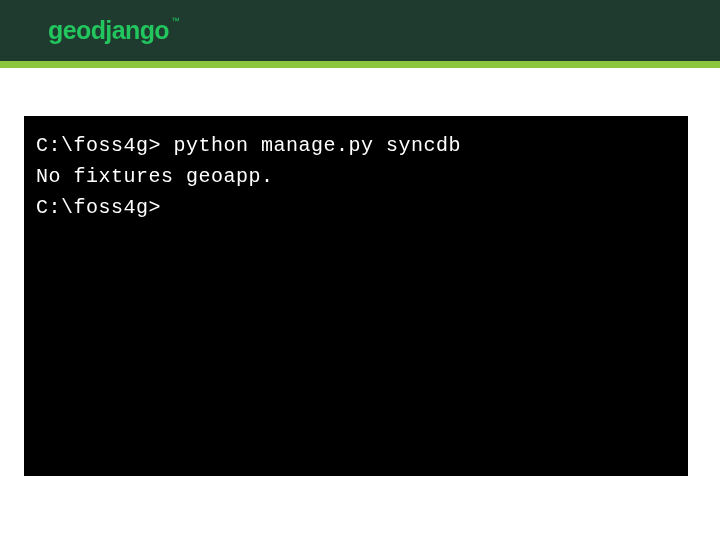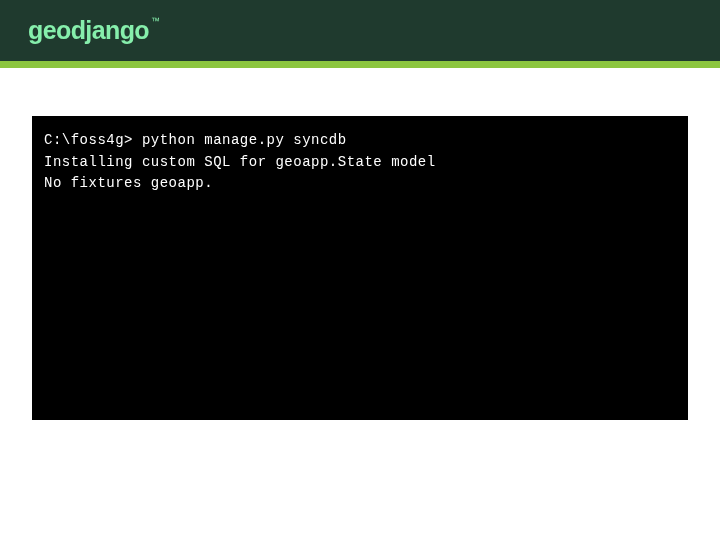--- a/index.html
+++ b/index.html
@@ -1,27 +1,27 @@
 <!DOCTYPE html>
 <html><head>
   <meta charset="utf-8">
   <style>
     * { margin: 0; padding: 0; box-sizing: border-box; }
     body { width: 720px; height: 540px; background: #fff; font-family: Arial, sans-serif; overflow: hidden; }
     .header-bar { height: 68px; background: #1f3a2e; display: flex; align-items: center; padding-left: 28px; border-bottom: 7px solid #8cc63f; }
-    .logo { color: #86efac; font-weight: 700; font-size: 25px; letter-spacing: -0.6px; position: relative; }
+    .logo { color: #22c55e; font-weight: 700; font-size: 25px; letter-spacing: -0.6px; position: relative; margin-left: 20px; }
     .logo sup { font-size: 9px; vertical-align: top; margin-left: 2px; font-weight: 400; }
-    .terminal { margin: 48px 32px 0 32px; background: #000; color: #fff; padding: 14px 12px; font-family: "Courier New", Courier, monospace; font-size: 14px; line-height: 1.55; height: 304px; letter-spacing: 0.5px; }
+    .terminal { margin: 48px 32px 0 24px; background: #000; color: #fff; padding: 14px 12px; font-family: "Courier New", Courier, monospace; font-size: 20px; line-height: 1.55; height: 360px; letter-spacing: 0.5px; }
   </style>
 </head>
 <body>
 
 <div class="header-bar">
   <div class="logo">
     <span>geodjango</span><sup>™</sup>
   </div>
 </div>
 
 <div class="terminal">
   <div>C:\foss4g&gt; python manage.py syncdb</div>
-  <div>Installing custom SQL for geoapp.State model</div>
   <div>No fixtures geoapp.</div>
+  <div>C:\foss4g&gt;</div>
 </div>
 
 </body></html>

